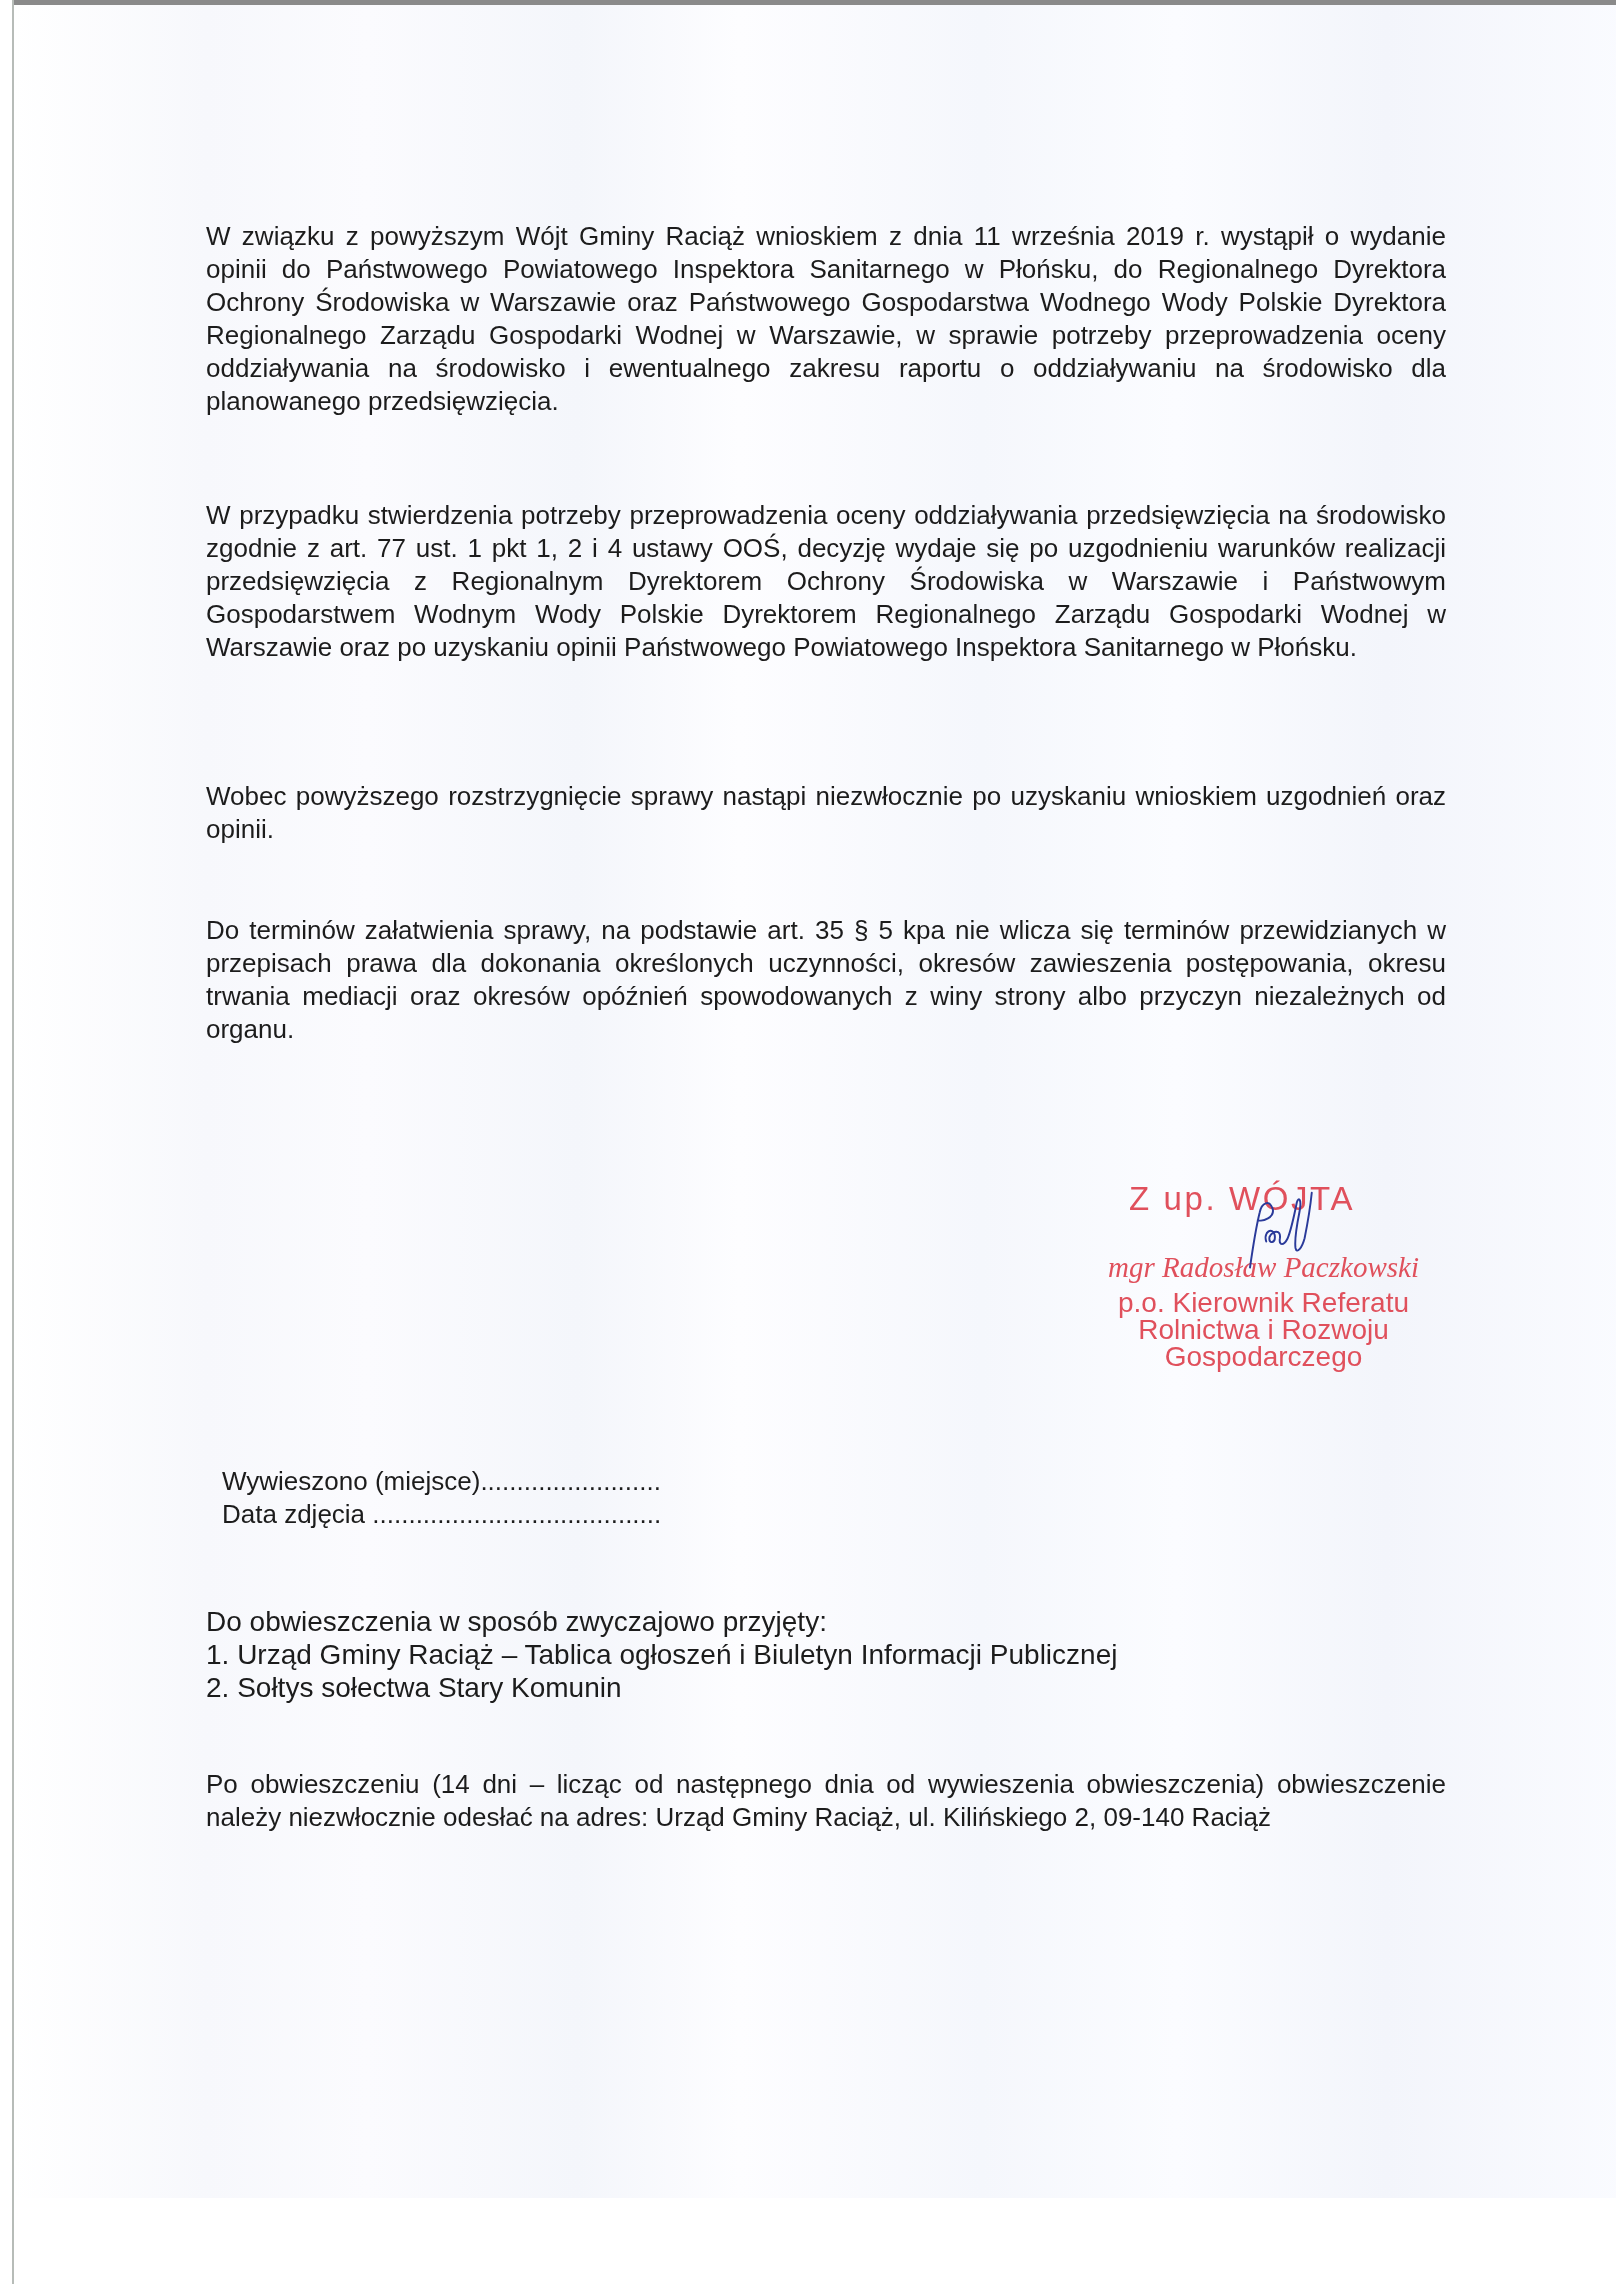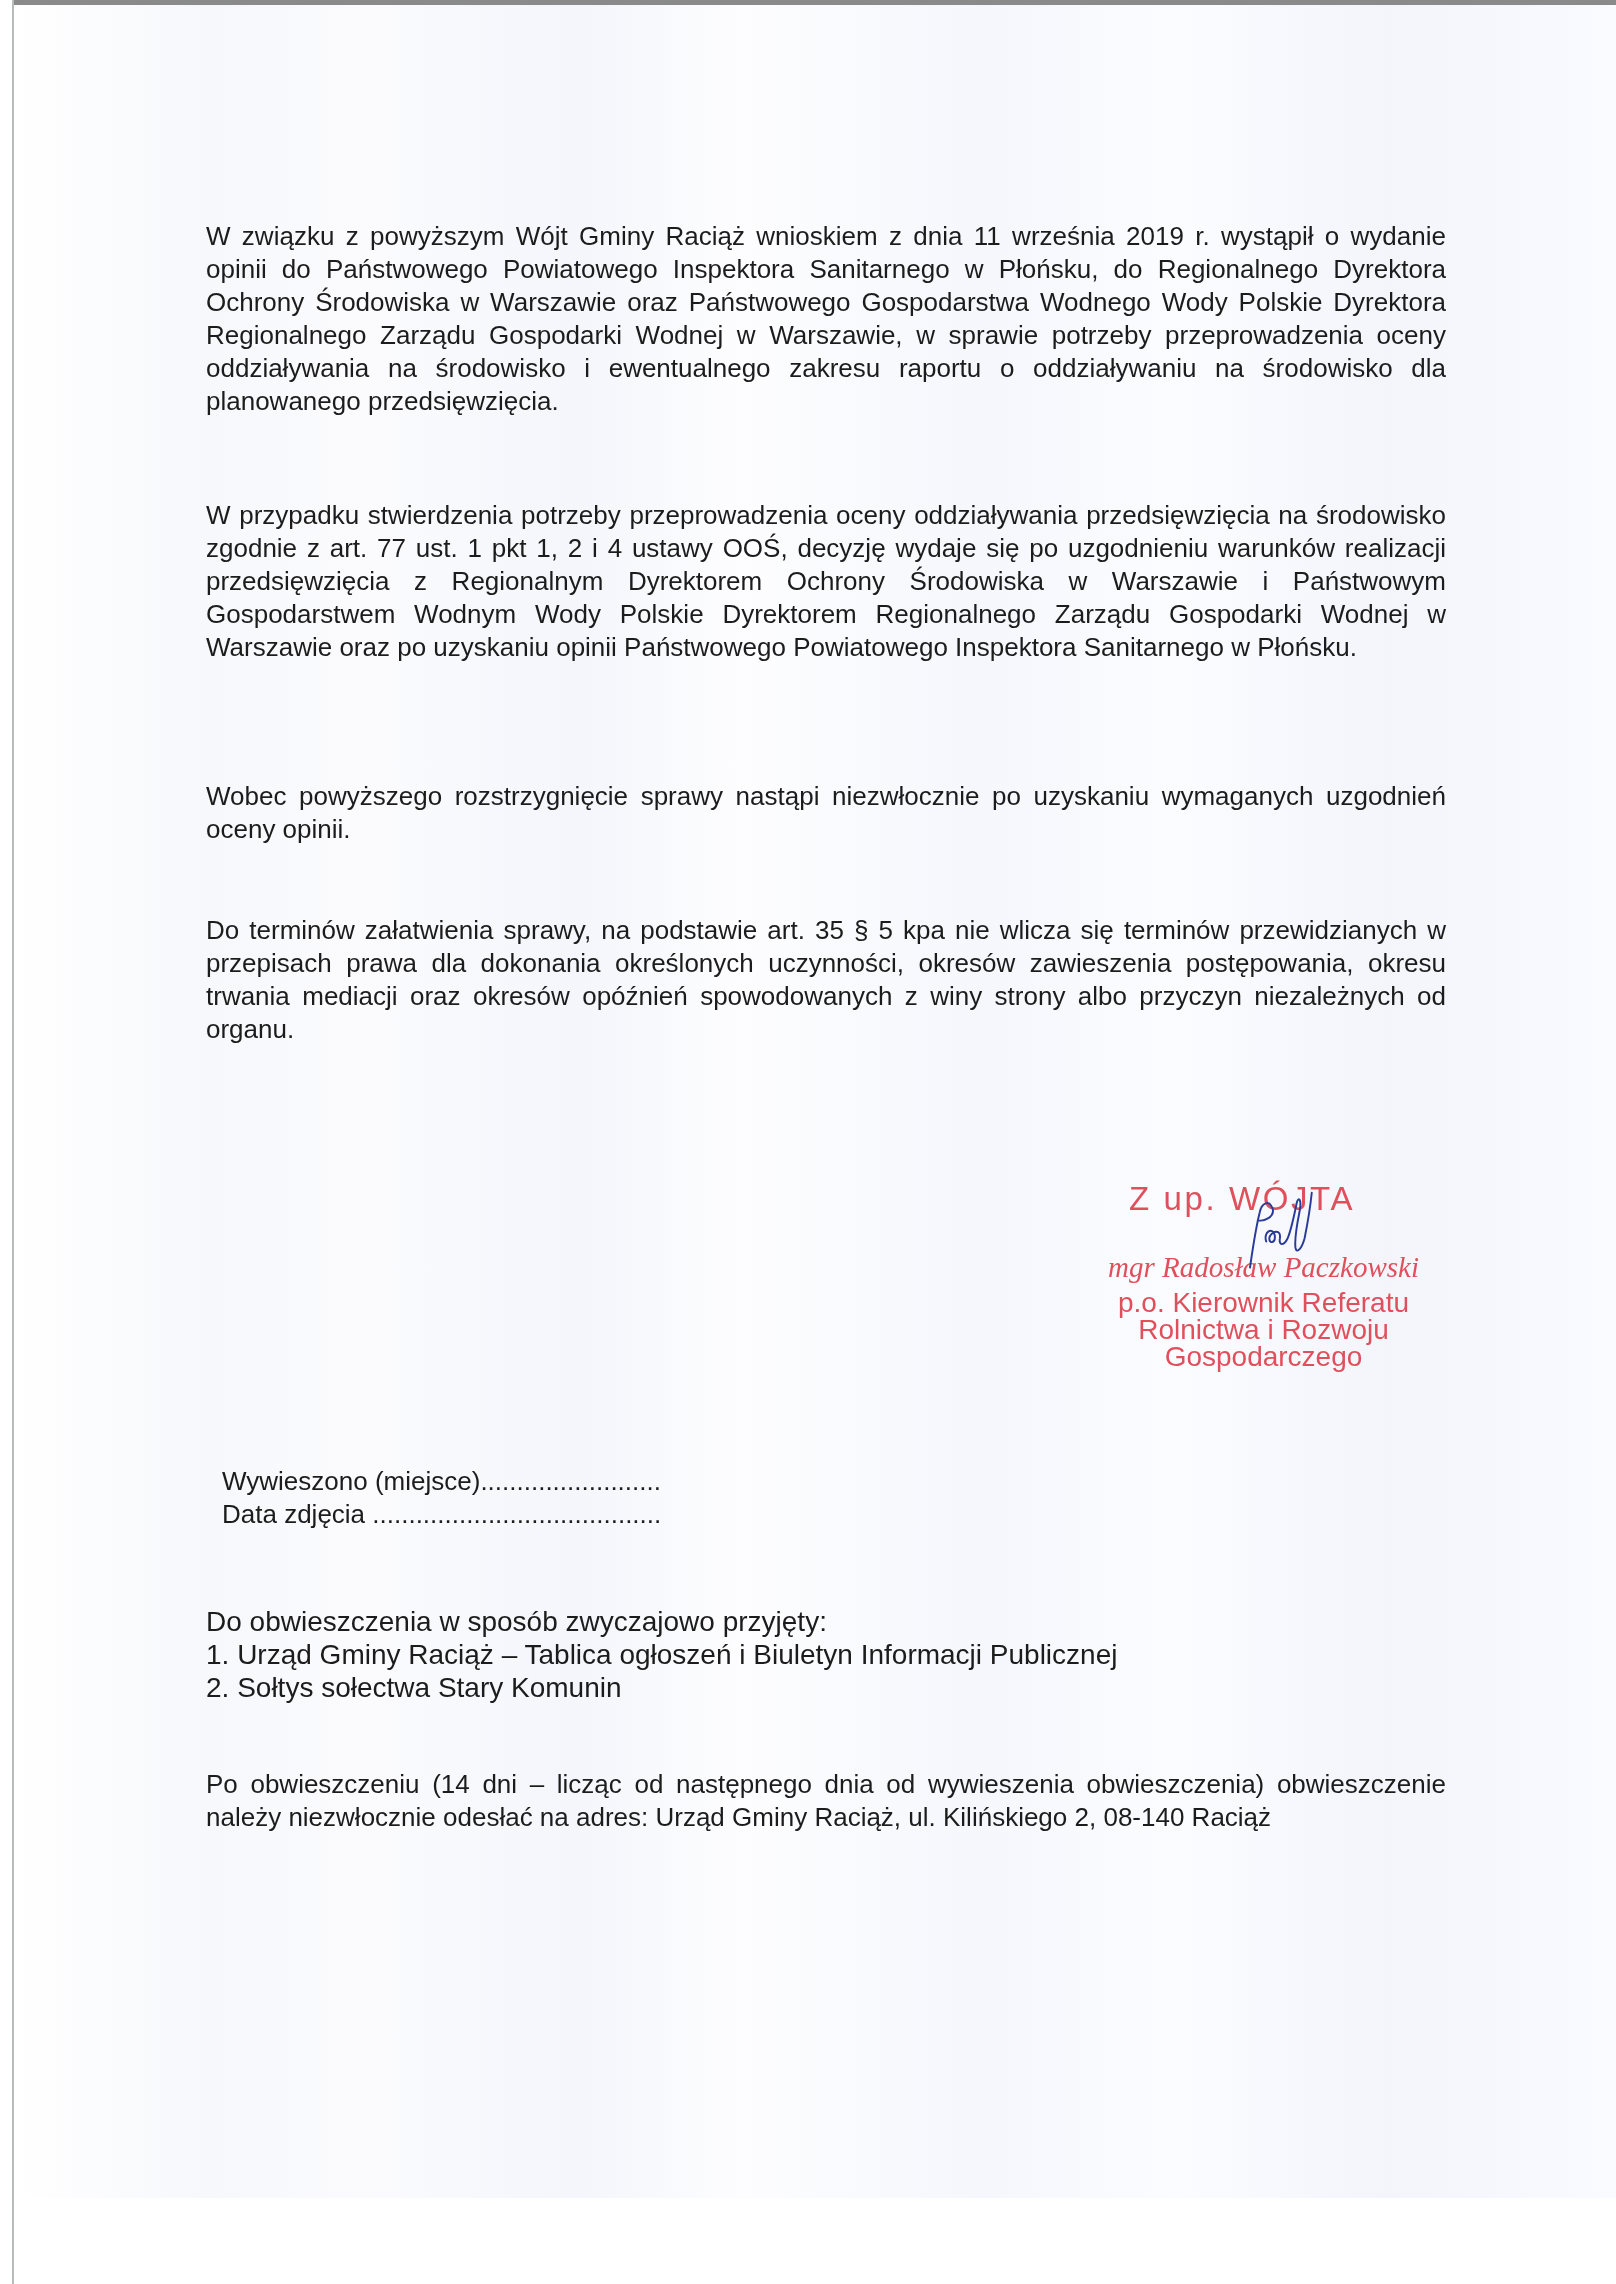--- a/index.html
+++ b/index.html
@@ -37,21 +37,21 @@
   <div class="topbar"></div>
   <div class="leftedge"></div>
 
   <div class="text p1">
     <p>W związku z powyższym Wójt Gminy Raciąż wnioskiem z dnia 11 września 2019 r. wystąpił o wydanie opinii do Państwowego Powiatowego Inspektora Sanitarnego w Płońsku, do Regionalnego Dyrektora Ochrony Środowiska w Warszawie oraz Państwowego Gospodarstwa Wodnego Wody Polskie Dyrektora Regionalnego Zarządu Gospodarki Wodnej w Warszawie, w sprawie potrzeby przeprowadzenia oceny oddziaływania na środowisko i ewentualnego zakresu raportu o oddziaływaniu na środowisko dla planowanego przedsięwzięcia.</p>
   </div>
   <div class="text p2">
     <p>W przypadku stwierdzenia potrzeby przeprowadzenia oceny oddziaływania przedsięwzięcia na środowisko zgodnie z art. 77 ust. 1 pkt 1, 2 i 4 ustawy OOŚ, decyzję wydaje się po uzgodnieniu warunków realizacji przedsięwzięcia z Regionalnym Dyrektorem Ochrony Środowiska w Warszawie i Państwowym Gospodarstwem Wodnym Wody Polskie Dyrektorem Regionalnego Zarządu Gospodarki Wodnej w Warszawie oraz po uzyskaniu opinii Państwowego Powiatowego Inspektora Sanitarnego w Płońsku.</p>
   </div>
   <div class="text p3">
-    <p>Wobec powyższego rozstrzygnięcie sprawy nastąpi niezwłocznie po uzyskaniu wymaganych uzgodnień oceny opinii.</p>
+    <p>Wobec powyższego rozstrzygnięcie sprawy nastąpi niezwłocznie po uzyskaniu wnioskiem uzgodnień oraz opinii.</p>
   </div>
   <div class="text p4">
     <p>Do terminów załatwienia sprawy, na podstawie art. 35 § 5 kpa nie wlicza się terminów przewidzianych w przepisach prawa dla dokonania określonych uczynności, okresów zawieszenia postępowania, okresu trwania mediacji oraz okresów opóźnień spowodowanych z winy strony albo przyczyn niezależnych od organu.</p>
   </div>
 
   <div class="stamp">
     <div class="stamp-title">Z up. WÓJTA</div>
     <div class="stamp-name">mgr Radosław Paczkowski</div>
     <div class="stamp-role">
       <div>p.o. Kierownik Referatu</div>
@@ -70,16 +70,16 @@
     <div>Data zdjęcia ........................................</div>
   </div>
 
   <div class="distrib">
     <div>Do obwieszczenia w sposób zwyczajowo przyjęty:</div>
     <div>1. Urząd Gminy Raciąż – Tablica ogłoszeń i Biuletyn Informacji Publicznej</div>
     <div>2. Sołtys sołectwa Stary Komunin</div>
   </div>
 
   <div class="text p5">
-    <p>Po obwieszczeniu (14 dni – licząc od następnego dnia od wywieszenia obwieszczenia) obwieszczenie należy niezwłocznie odesłać na adres: Urząd Gminy Raciąż, ul. Kilińskiego 2, 08-140 Raciąż</p>
+    <p>Po obwieszczeniu (14 dni – licząc od następnego dnia od wywieszenia obwieszczenia) obwieszczenie należy niezwłocznie odesłać na adres: Urząd Gminy Raciąż, ul. Kilińskiego 2, 09-140 Raciąż</p>
   </div>
 </div>
 
 
 </body></html>

